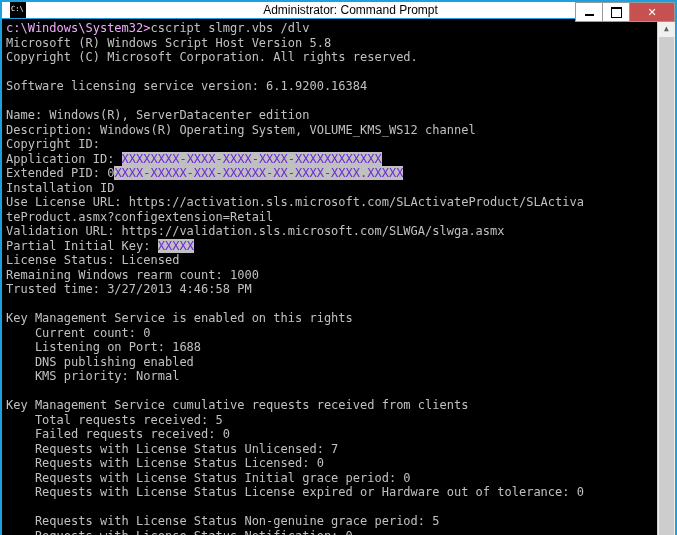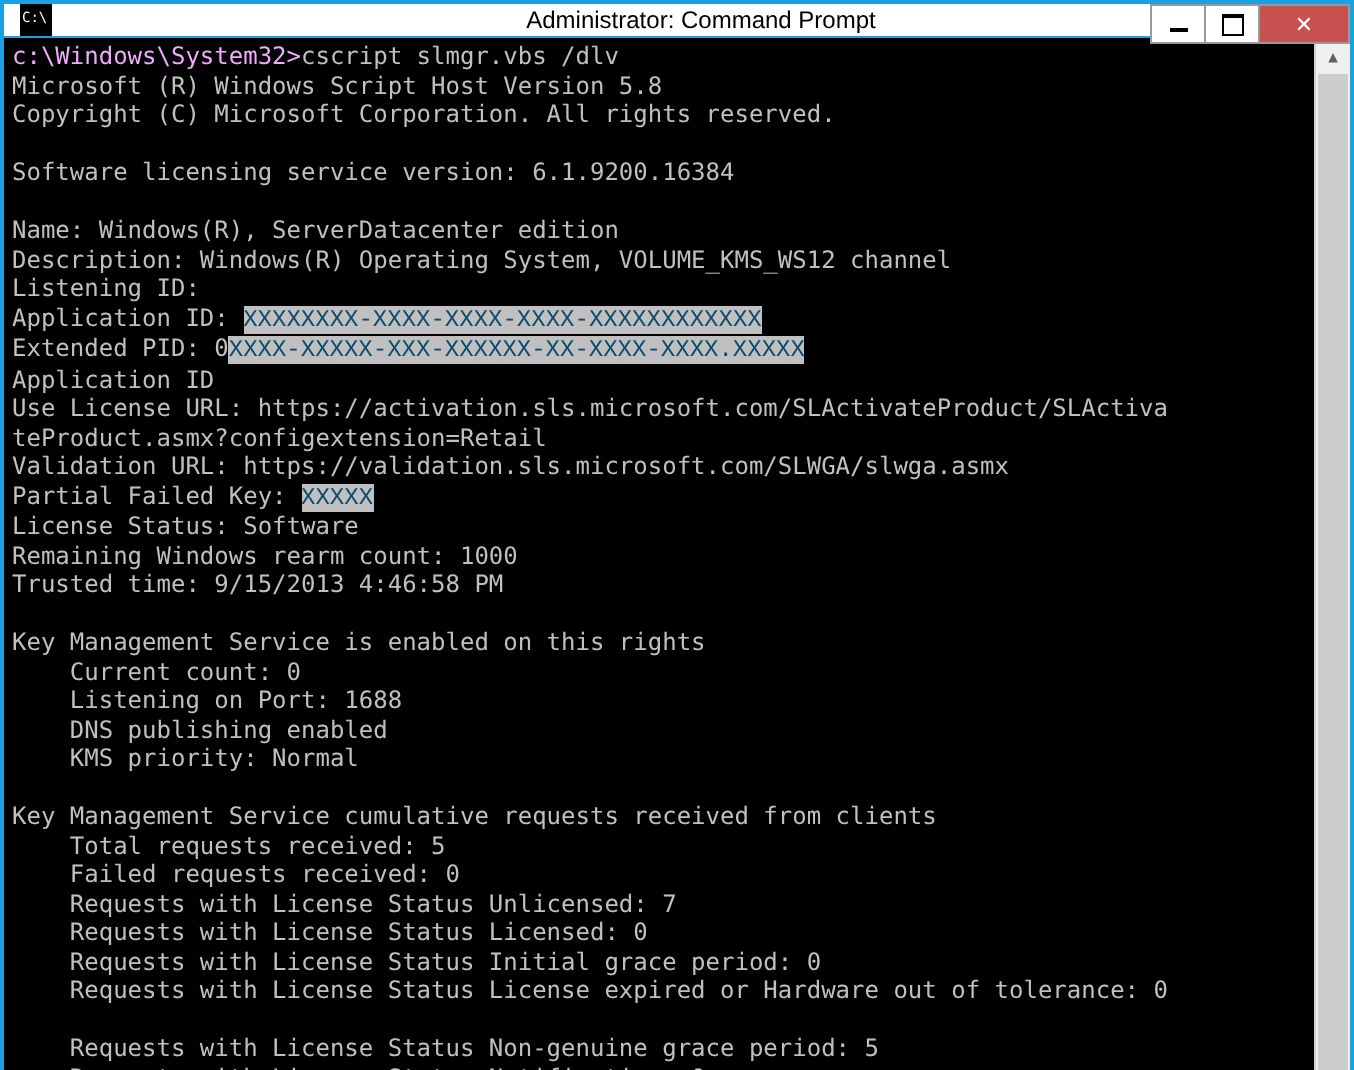--- a/index.html
+++ b/index.html
@@ -106,22 +106,21 @@
       padding: 2px 4px;
       font-family: "Lucida Console", "Consolas", monospace;
       font-size: 12px;
       line-height: 14.5px;
       white-space: pre;
       overflow: hidden;
     }
     .console .prompt-path { color: #f0abfc; }
     .redact {
       background: #c0c0c0;
-      color: #0c4a6e;
-      font-family: Liberation Mono, monospace;
+      color: #6d28d9;
     }
     @keyframes blink { 50% { opacity: 0; } }
     .scrollbar {
       width: 18px;
       background: #f0f0f0;
       display: flex;
       flex-direction: column;
       border-left: 1px solid #d0d0d0;
     }
     .sb-arrow {
@@ -163,31 +162,31 @@
   </div>
   <div class="console-area">
     <div class="console"><span class="prompt-path">c:\Windows\System32&gt;</span><span>cscript slmgr.vbs /dlv</span>
 <span>Microsoft (R) Windows Script Host Version 5.8</span>
 <span>Copyright (C) Microsoft Corporation. All rights reserved.</span>
 
 <span>Software licensing service version: 6.1.9200.16384</span>
 
 <span>Name: Windows(R), ServerDatacenter edition</span>
 <span>Description: Windows(R) Operating System, VOLUME_KMS_WS12 channel</span>
-<span>Listening ID:</span>
+<span>Copyright ID:</span>
 <span>Application ID:</span> <span class="redact">XXXXXXXX-XXXX-XXXX-XXXX-XXXXXXXXXXXX</span>
 <span>Extended PID: 0</span><span class="redact">XXXX-XXXXX-XXX-XXXXXX-XX-XXXX-XXXX.XXXXX</span>
-<span>Application ID</span>
+<span>Installation ID</span>
 <span>Use License URL: https://activation.sls.microsoft.com/SLActivateProduct/SLActiva
 teProduct.asmx?configextension=Retail</span>
 <span>Validation URL: https://validation.sls.microsoft.com/SLWGA/slwga.asmx</span>
-<span>Partial Failed Key:</span> <span class="redact">XXXXX</span>
-<span>License Status: Software</span>
+<span>Partial Initial Key:</span> <span class="redact">XXXXX</span>
+<span>License Status: Licensed</span>
 <span>Remaining Windows rearm count: 1000</span>
-<span>Trusted time: 9/15/2013 4:46:58 PM</span>
+<span>Trusted time: 3/27/2013 4:46:58 PM</span>
 
 <span>Key Management Service is enabled on this rights</span>
 <span>    Current count: 0</span>
 <span>    Listening on Port: 1688</span>
 <span>    DNS publishing enabled</span>
 <span>    KMS priority: Normal</span>
 
 <span>Key Management Service cumulative requests received from clients</span>
 <span>    Total requests received: 5</span>
 <span>    Failed requests received: 0</span>

